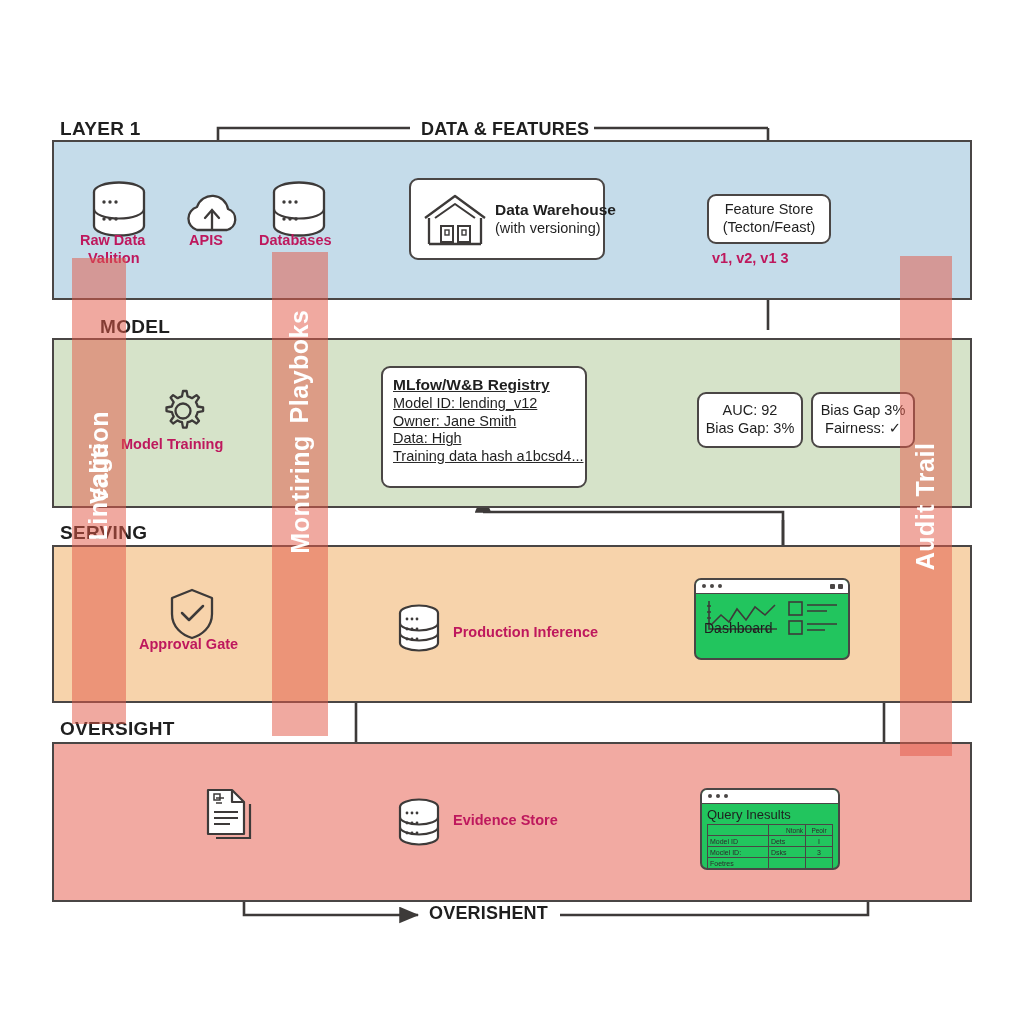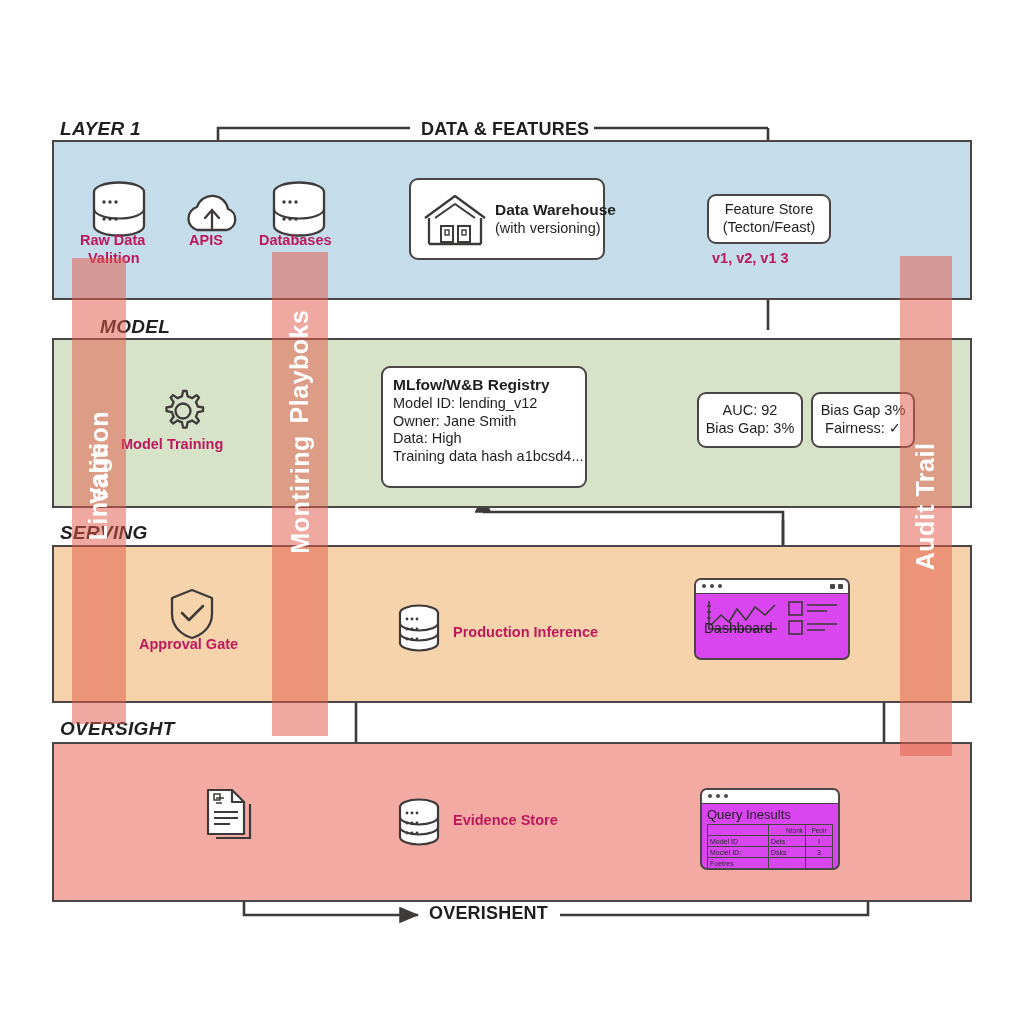--- a/index.html
+++ b/index.html
@@ -24,21 +24,20 @@
   .band.l3{left:52px;top:545px;width:920px;height:158px;background:#f7d3ab;}
   .band.l4{left:52px;top:742px;width:920px;height:160px;background:#f2aaa2;}
 
   .band-title{
     position:absolute;
     font-size:19px;
     font-weight:bold;
     letter-spacing:.3px;
     color:#1f1f1f;
     white-space:nowrap;
-    font-style:italic;
   }
   .bt1{left:60px;top:118px;}
   .bt2{left:60px;top:316px;margin-left:40px;}
   .bt3{left:60px;top:522px;}
   .bt4{left:60px;top:718px;}
 
   .flow-label{
     position:absolute;
     font-size:18px;
     font-weight:bold;
@@ -78,21 +77,21 @@
   .nodebox{
     position:absolute;
     background:#ffffff;
     border:2px solid #4a4645;
     border-radius:9px;
     box-sizing:border-box;
   }
   .nb-warehouse{left:409px;top:178px;width:196px;height:82px;display:flex;align-items:center;}
   .nb-featurestore{left:707px;top:194px;width:124px;height:50px;
     display:flex;flex-direction:column;align-items:center;justify-content:center;}
-  .nb-registry{left:381px;top:366px;width:206px;height:122px;padding:8px 10px;}
+  .nb-registry{left:381px;top:366px;width:206px;height:122px;padding:8px 10px;text-decoration:underline;}
   .nb-metrics1{left:697px;top:392px;width:106px;height:56px;
     display:flex;flex-direction:column;justify-content:center;}
   .nb-metrics2{left:811px;top:392px;width:104px;height:56px;
     display:flex;flex-direction:column;align-items:center;justify-content:center;}
 
   .nb-line{font-size:14.5px;line-height:1.22;color:#1f1f1f;white-space:nowrap;}
   .nb-line.b{font-weight:bold;font-size:15.5px;}
   .nb-center{text-align:center;}
 
   .caption{
@@ -101,21 +100,21 @@
     color:#be185d;
     white-space:nowrap;
     font-weight:bold;
   }
 
   
   .icon{position:absolute;}
 
   
   .wincard{
-    position:absolute;background:#d946ef;border:2px solid #4a4645;border-radius:7px;
+    position:absolute;background:#22c55e;border:2px solid #4a4645;border-radius:7px;
     box-sizing:border-box;overflow:hidden;
   }
   .wc-dash{left:694px;top:578px;width:156px;height:82px;}
   .wc-query{left:700px;top:788px;width:140px;height:82px;}
   .wintitlebar{height:13px;border-bottom:1.5px solid #4a4645;position:relative;background:#fff;}
   .dot{position:absolute;top:4px;width:4px;height:4px;border-radius:50%;background:#4a4645;}
   .wc-body{position:relative;padding:3px 5px;}
   .wc-label{font-size:14px;color:#1f1f1f;white-space:nowrap;}
   .wc-label.qtitle{font-size:13px;}
 

